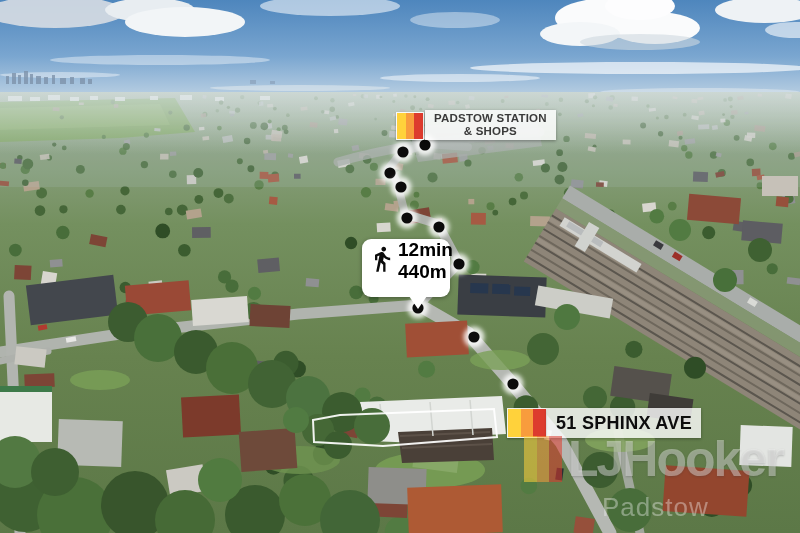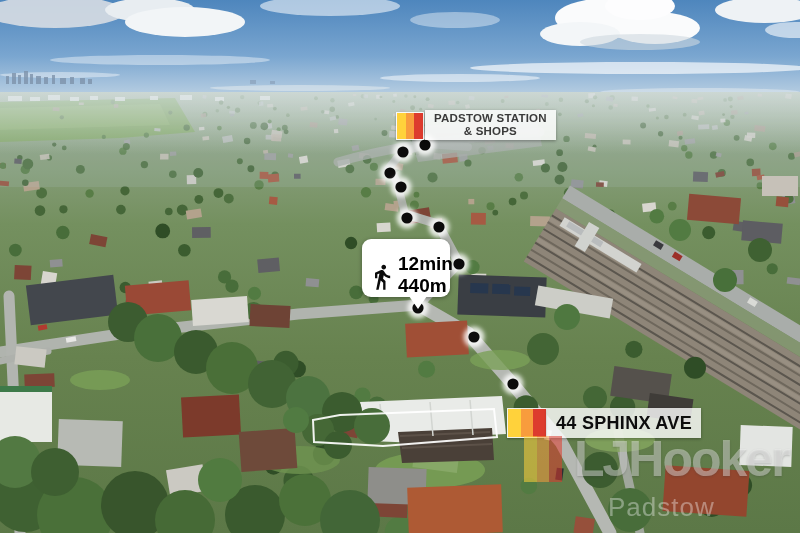--- a/index.html
+++ b/index.html
@@ -15,36 +15,36 @@
   
   .station-wrap{position:absolute;left:376px;top:110px;display:flex;align-items:flex-start;padding-left:20px;}
   .station-flag{width:28px;height:28px;margin-top:2px;}
   .station-box{margin-left:1px;background:rgba(255,255,255,.83);padding:2px 9px;text-align:center;
                box-shadow:0 1px 3px rgba(0,0,0,.35);}
   .station-box span{display:block;font-size:11.5px;font-weight:bold;color:#3a3a3a;
                     line-height:13px;letter-spacing:.2px;white-space:nowrap;}
 
   
   .bubble{position:absolute;left:362px;top:239px;width:88px;height:58px;background:#fff;
-          border-radius:9px;box-shadow:0 1px 4px rgba(0,0,0,.35);display:flex;align-items:flex-end;
+          border-radius:9px;box-shadow:0 1px 4px rgba(0,0,0,.35);display:flex;align-items:flex-start;
           padding:0 5px 0 6px;box-sizing:border-box;}
   .bubble .tail{position:absolute;left:47px;bottom:-12px;width:0;height:0;
           border-left:9px solid transparent;border-right:9px solid transparent;border-top:13px solid #fff;}
   .walk-icon{width:28px;height:40px;flex:none;}
   .walk-text{font-weight:bold;font-size:19px;line-height:22px;color:#000;margin-left:2px;}
 
   
   .property-wrap{position:absolute;left:507px;top:408px;display:flex;}
   .property-flag{width:40px;height:30px;}
   .property-box{background:rgba(255,255,255,.8);height:30px;display:flex;align-items:center;
                 padding:0 9px;font-size:18px;font-weight:800;color:#0d0d0d;letter-spacing:.3px;
                 box-shadow:0 1px 3px rgba(0,0,0,.3);white-space:nowrap;}
 
   
-  .watermark{position:absolute;left:524px;top:436px;display:flex;pointer-events:none;gap:6px;}
+  .watermark{position:absolute;left:524px;top:436px;display:flex;pointer-events:none;}
   .wm-flag{width:38px;height:46px;opacity:.55;margin-right:6px;border:none;box-shadow:none;}
   .wm-brand{font-size:50px;font-weight:bold;line-height:46px;letter-spacing:-2px;
             color:rgba(248,248,248,.40);text-shadow:0 1px 2px rgba(60,60,60,.25);white-space:nowrap;}
   .wm-office{font-size:26px;line-height:26px;color:rgba(248,248,248,.38);
              margin-top:12px;margin-left:34px;letter-spacing:1px;}
 </style>
 </head>
 <body>
 
 <div class="stage">
@@ -629,21 +629,21 @@
     </div>
     <div class="tail"></div>
   </div>
 
   <div class="property-wrap">
     <div class="flag property-flag">
         <i style="background: rgb(255, 210, 59);"></i>
         <i style="background: rgb(248, 156, 61);"></i>
         <i style="background: rgb(221, 59, 46);"></i>
       </div>
-    <div class="property-box">44 SPHINX AVE</div>
+    <div class="property-box">51 SPHINX AVE</div>
   </div>
 
   <div class="watermark">
     <div class="flag wm-flag">
         <i style="background: rgb(255, 210, 59);"></i>
         <i style="background: rgb(248, 156, 61);"></i>
         <i style="background: rgb(221, 59, 46);"></i>
       </div>
     <div>
       <div class="wm-brand">LJHooker</div>

